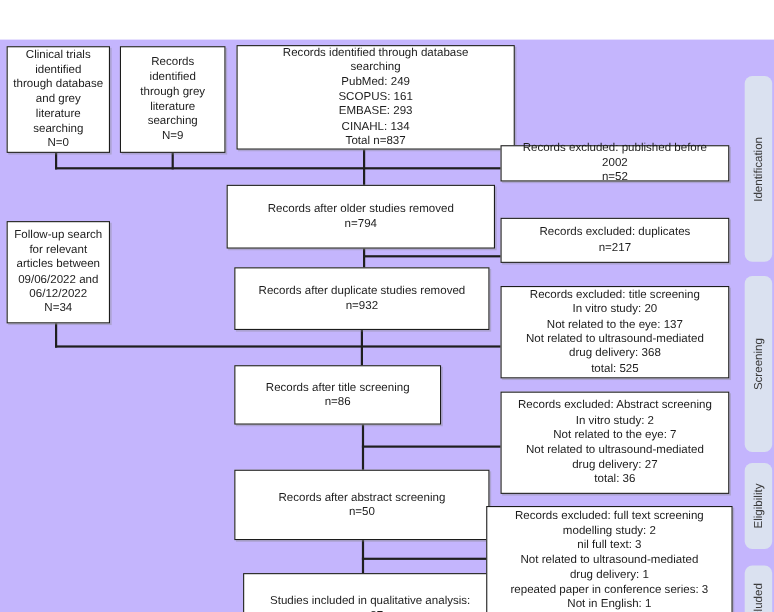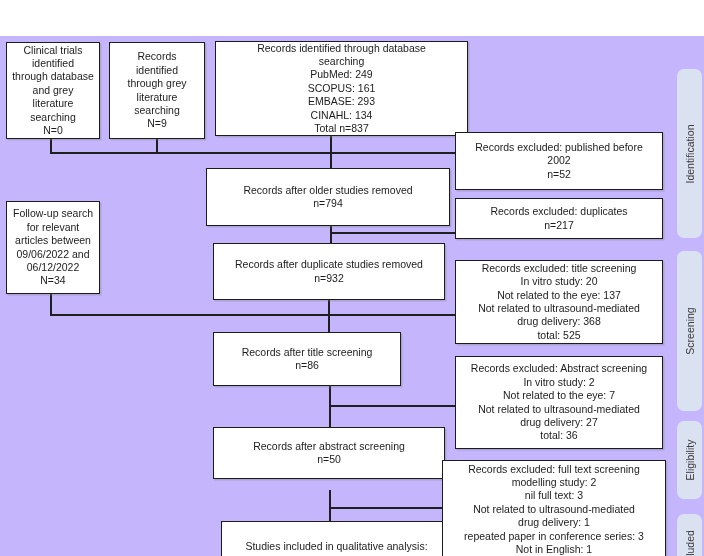--- a/index.html
+++ b/index.html
@@ -93,27 +93,27 @@
 
   <div class="box" style="left:206px;top:132px;width:244px;height:58px;">Records after older studies removed
 n=794</div>
 
   <div class="box" style="left:213px;top:207px;width:232px;height:57px;">Records after duplicate studies removed
 n=932</div>
 
   <div class="box" style="left:213px;top:296px;width:188px;height:54px;">Records after title screening
 n=86</div>
 
-  <div class="box" style="left:213px;top:391px;width:232px;height:52px;">Records after abstract screening
+  <div class="box" style="left:213px;top:391px;width:232px;height:64px;">Records after abstract screening
 n=50</div>
 
   <div class="box" style="left:221px;top:485px;width:231px;height:65px;">Studies included in qualitative analysis:
 n=37</div>
 
-  <div class="box" style="left:455px;top:96px;width:208px;height:58px;">Records excluded: published before
+  <div class="box" style="left:455px;top:96px;width:208px;height:33px;">Records excluded: published before
 2002
 n=52</div>
 
   <div class="box" style="left:455px;top:162px;width:208px;height:41px;">Records excluded: duplicates
 n=217</div>
 
   <div class="box" style="left:455px;top:224px;width:208px;height:84px;">Records excluded: title screening
 In vitro study: 20
 Not related to the eye: 137
 Not related to ultrasound-mediated

